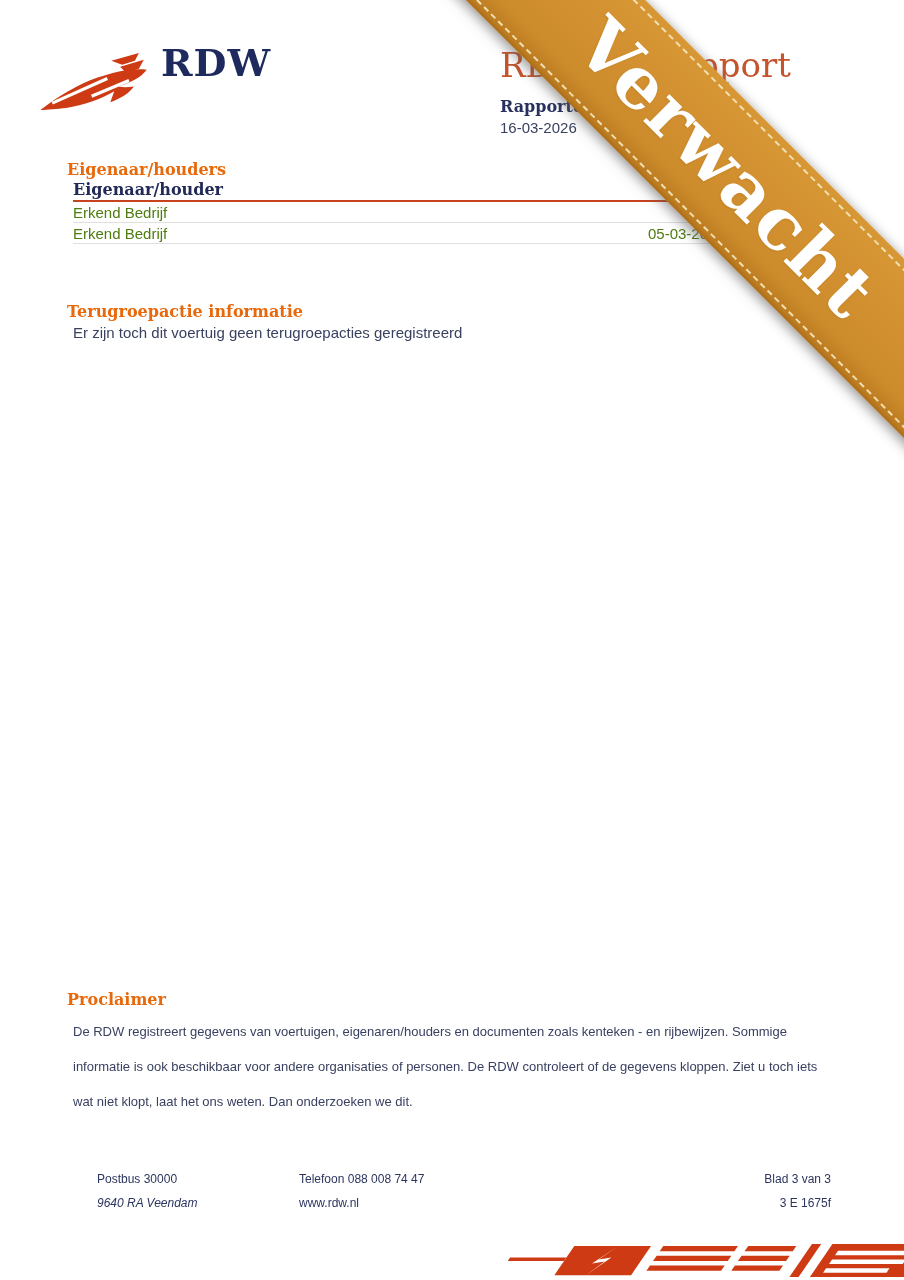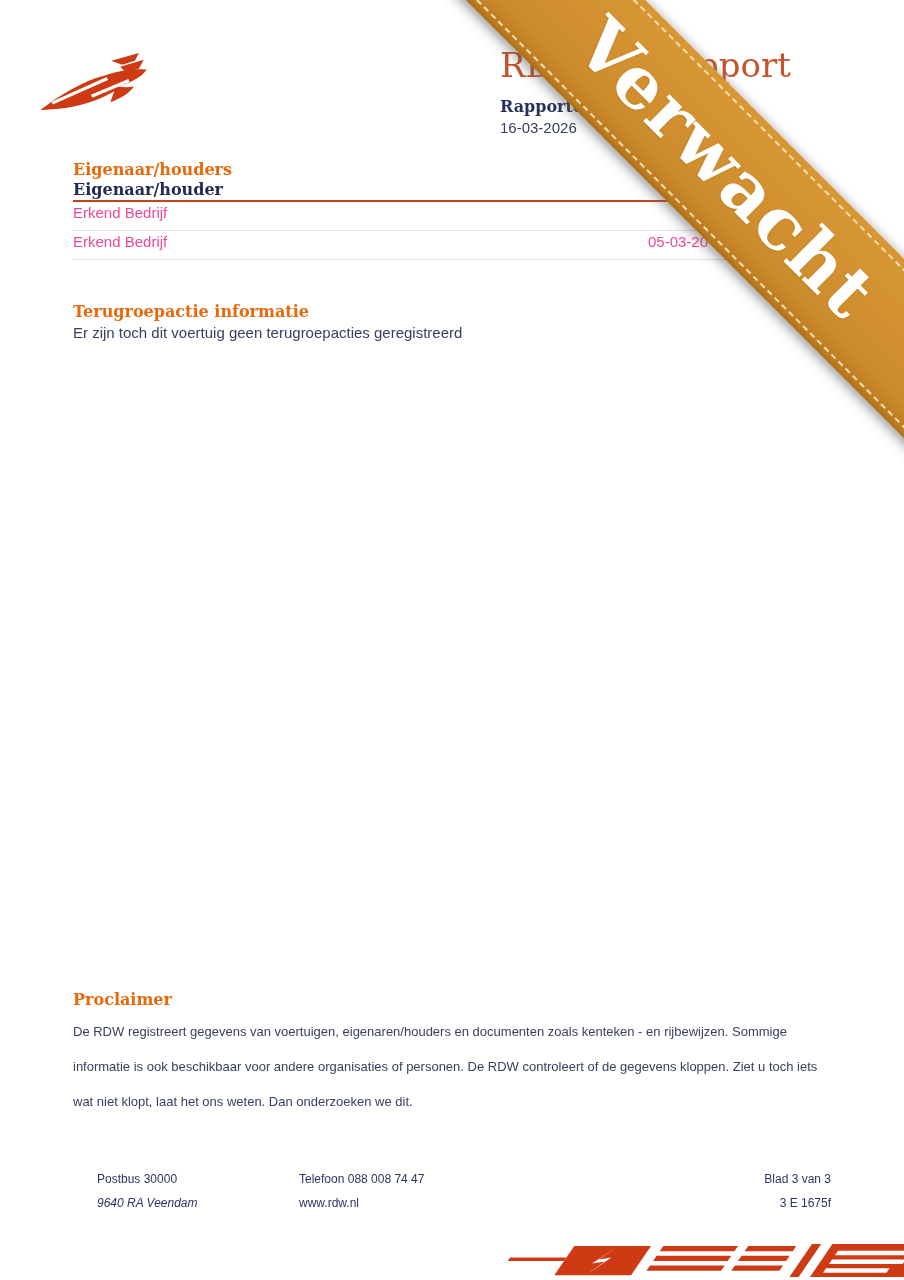--- a/index.html
+++ b/index.html
@@ -54,21 +54,21 @@
     position: absolute;
     left: 500px; top: 119px;
     font-size: 15px;
     color: #39415f;
     white-space: nowrap;
   }
 
   
   .section-heading {
     position: absolute;
-    left: 73px;
+    left: 67px;
     font-family: "DejaVu Serif", serif;
     font-weight: bold;
     font-size: 16px;
     color: #e7690b;
     white-space: nowrap;
   }
   .h-owners     { top: 160px; }
   .h-recall     { top: 302px; }
   .h-proclaimer { top: 990px; }
 
@@ -88,24 +88,24 @@
     width: 758px; height: 2px;
     background: #c7431f;
   }
   .owners-table {
     position: absolute;
     left: 73px; top: 202px;
     width: 758px;
   }
   .owner-row {
     position: relative;
-    height: 29px;
+    height: 21px;
     line-height: 21px;
     font-size: 15px;
-    color: #ec4899;
+    color: #4d7c0f;
     border-bottom: 1px solid #e0e0e0;
     white-space: nowrap;
   }
   .owner-date {
     position: absolute;
     left: 575px; top: 0;
     white-space: nowrap;
   }
 
   
@@ -189,20 +189,21 @@
     <g fill="#ce3a13">
       <path d="M76 11 L104 3 L100 11 L87 15 Z"></path>
       <path d="M85 17 L109 10 L104 19 L91 23 Z"></path>
       <path d="M4 61 C 22 47, 42 35, 62 28 C 80 22, 98 18, 112 20 C 106 28, 96 33, 83 37 C 88 38, 93 38, 99 37 C 94 44, 86 49, 75 53 L 79 42 C 66 50, 48 56, 30 59 C 21 60, 11 61, 4 61 Z"></path>
     </g>
     <g stroke="#ffffff" stroke-width="3.2" fill="none">
       <path d="M16 54 L72 29"></path>
       <path d="M56 47 L94 31"></path>
     </g>
   </svg>
+  <div class="logo-text">RDW</div>
 
   <div class="title-frag title-left">RD</div>
   <div class="title-frag title-right">pport</div>
 
   <div class="report-date-label">Rapportdat</div>
   <div class="report-date-value">16-03-2026</div>
 
   <div class="section-heading h-owners">Eigenaar/houders</div>
   <div class="table-header">Eigenaar/houder</div>
   <div class="table-underline"></div>

